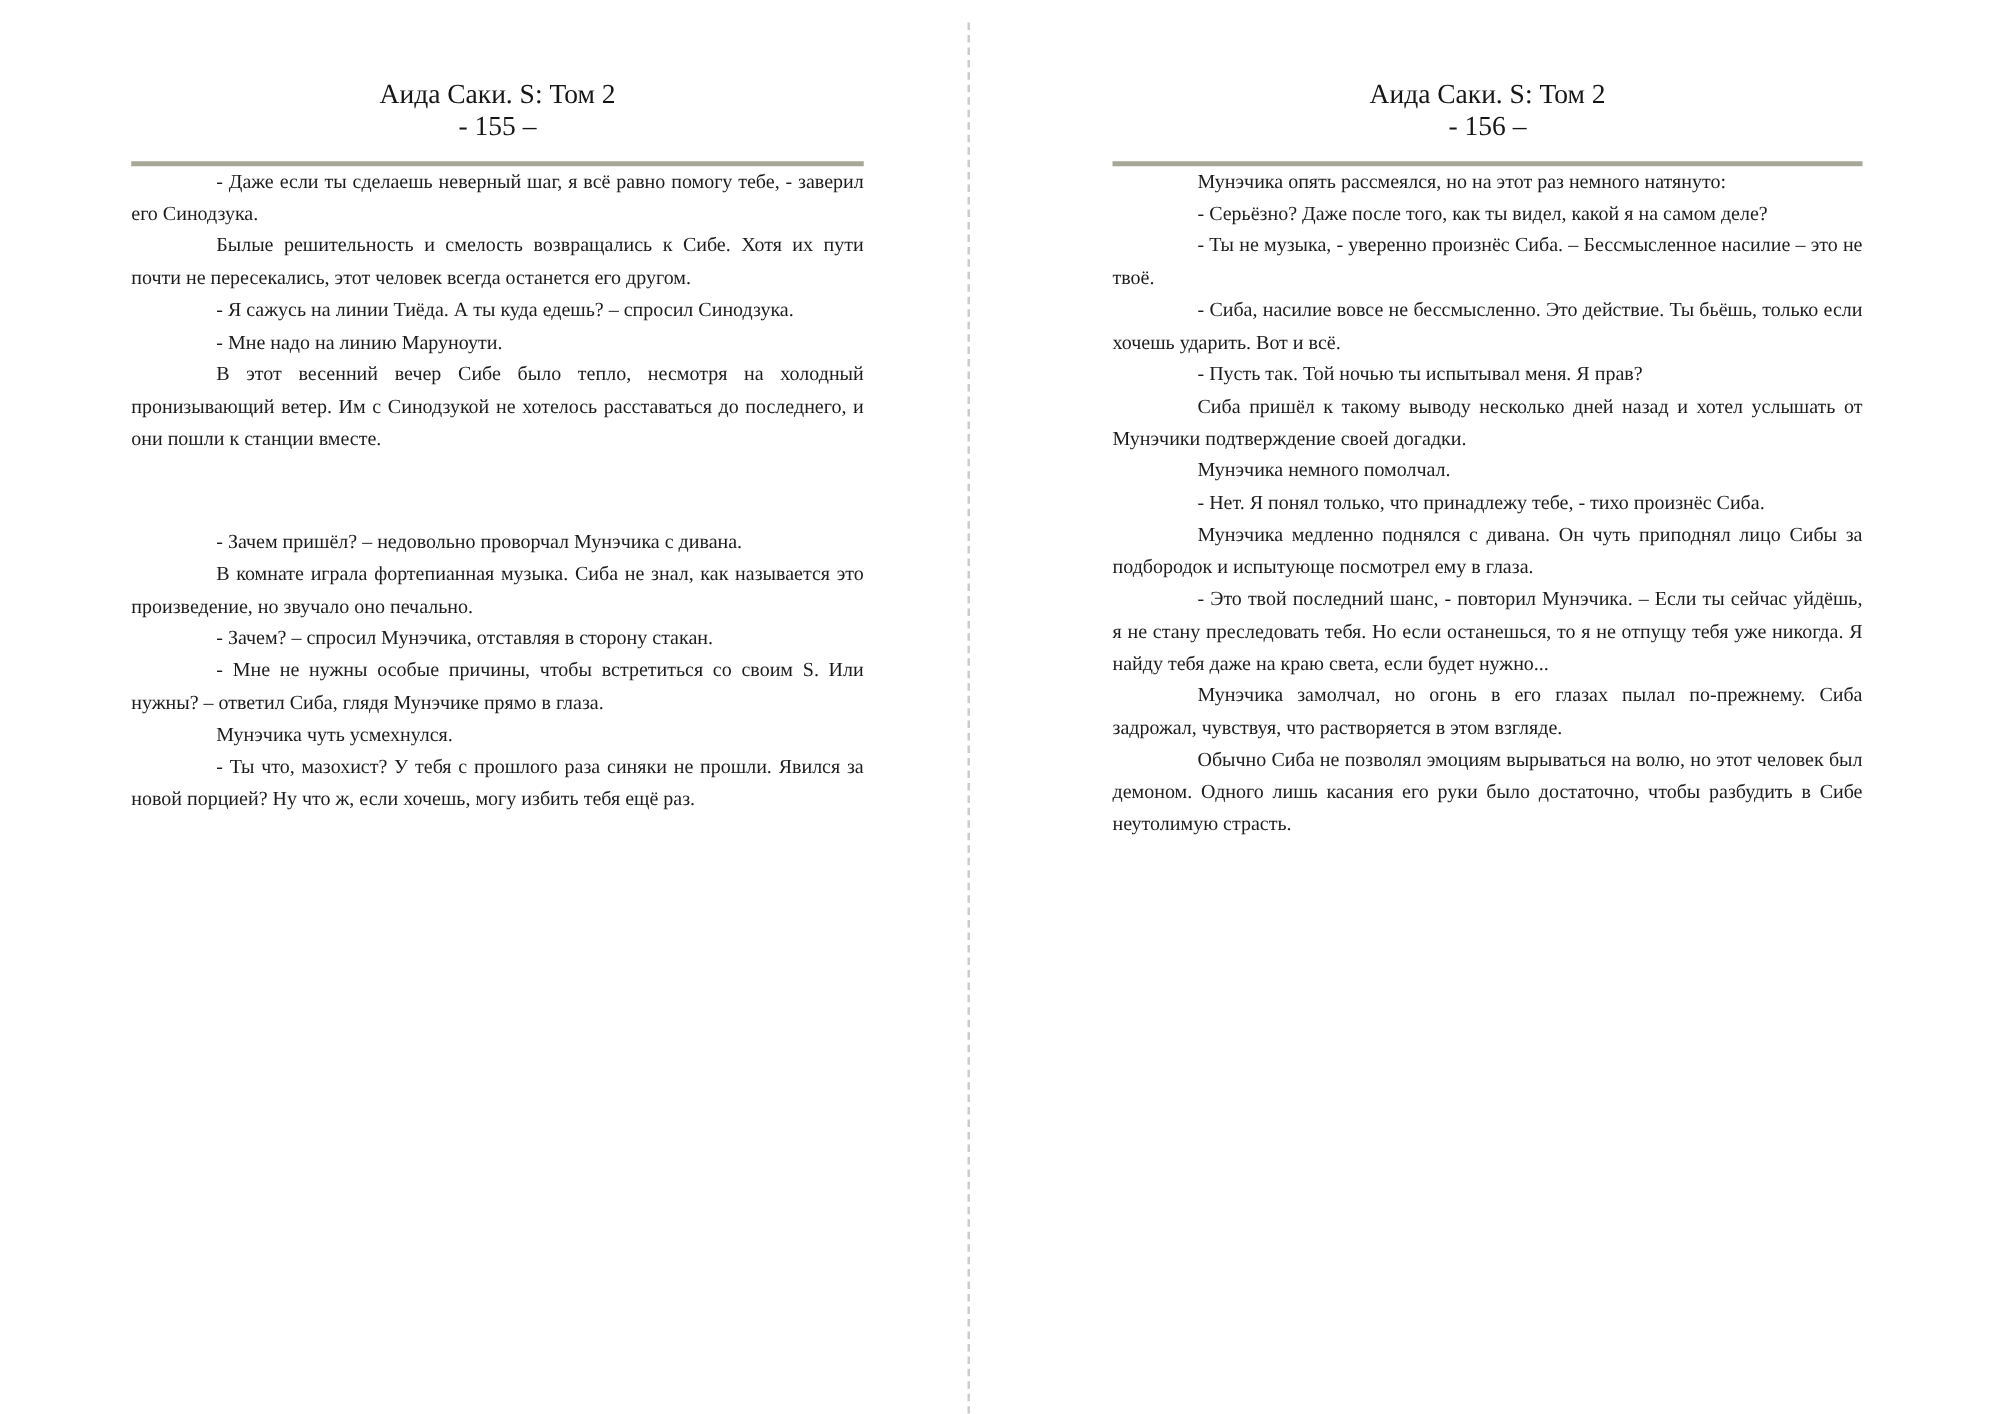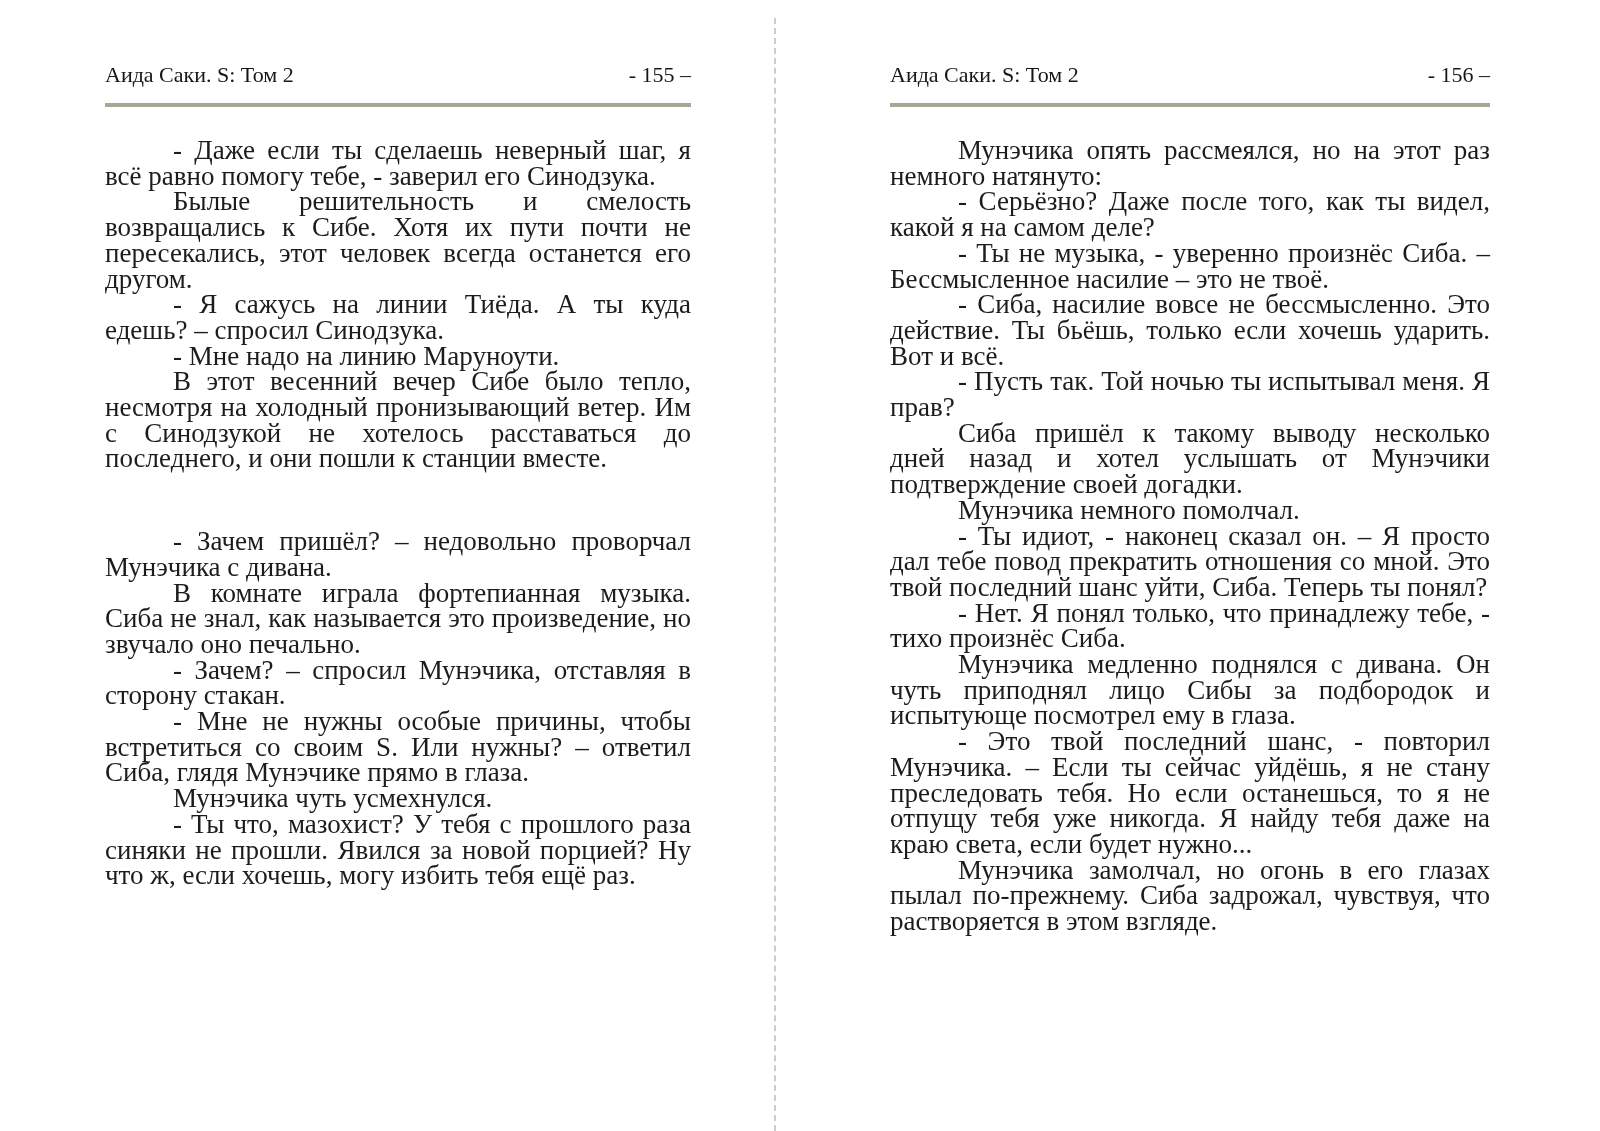--- a/index.html
+++ b/index.html
@@ -29,34 +29,34 @@
     position: absolute;
     top: 62px;
     color: #1c1c1c;
   }
   .page-left  { left: 105px; width: 586px; }
   .page-right { left: 890px; width: 600px; }
 
   .page-header {
     display: flex;
     justify-content: space-between;
-    align-items: flex-start;
+    align-items: center;
     font-size: 22px;
     line-height: 26px;
     color: #161616;
+    flex-direction: column;
   }
   .header-rule {
     margin-top: 15px;
     height: 4px;
     background: #a7a798;
     border: none;
   }
   .page-body {
-    margin-top: 31px;
-    font-size: 27px;
+    font-size: 16px;
     line-height: 25.7px;
     text-align: justify;
     color: #1c1c1c;
   }
   .para {
     margin: 0;
     text-indent: 68px;
   }
   .scene-break {
     height: 57px;
@@ -98,21 +98,21 @@
     </div>
     <div class="header-rule"></div>
     <div class="page-body">
       <p class="para">Мунэчика опять рассмеялся, но на этот раз немного натянуто:</p>
       <p class="para">- Серьёзно? Даже после того, как ты видел, какой я на самом деле?</p>
       <p class="para">- Ты не музыка, - уверенно произнёс Сиба. – Бессмысленное насилие – это не твоё.</p>
       <p class="para">- Сиба, насилие вовсе не бессмысленно. Это действие. Ты бьёшь, только если хочешь ударить. Вот и всё.</p>
       <p class="para">- Пусть так. Той ночью ты испытывал меня. Я прав?</p>
       <p class="para">Сиба пришёл к такому выводу несколько дней назад и хотел услышать от Мунэчики подтверждение своей догадки.</p>
       <p class="para">Мунэчика немного помолчал.</p>
-      <p class="para">- Ты идиот, - наконец сказал он. – Я просто дал тебе повод прекратить отношения со мной. Это твой последний шанс уйти, Сиба. Теперь ты понял?</p>
       <p class="para">- Нет. Я понял только, что принадлежу тебе, - тихо произнёс Сиба.</p>
       <p class="para">Мунэчика медленно поднялся с дивана. Он чуть приподнял лицо Сибы за подбородок и испытующе посмотрел ему в глаза.</p>
       <p class="para">- Это твой последний шанс, - повторил Мунэчика. – Если ты сейчас уйдёшь, я не стану преследовать тебя. Но если останешься, то я не отпущу тебя уже никогда. Я найду тебя даже на краю света, если будет нужно...</p>
       <p class="para">Мунэчика замолчал, но огонь в его глазах пылал по-прежнему. Сиба задрожал, чувствуя, что растворяется в этом взгляде.</p>
+      <p class="para">Обычно Сиба не позволял эмоциям вырываться на волю, но этот человек был демоном. Одного лишь касания его руки было достаточно, чтобы разбудить в Сибе неутолимую страсть.</p>
     </div>
   </div>
 
 </div>
 
 </body></html>

